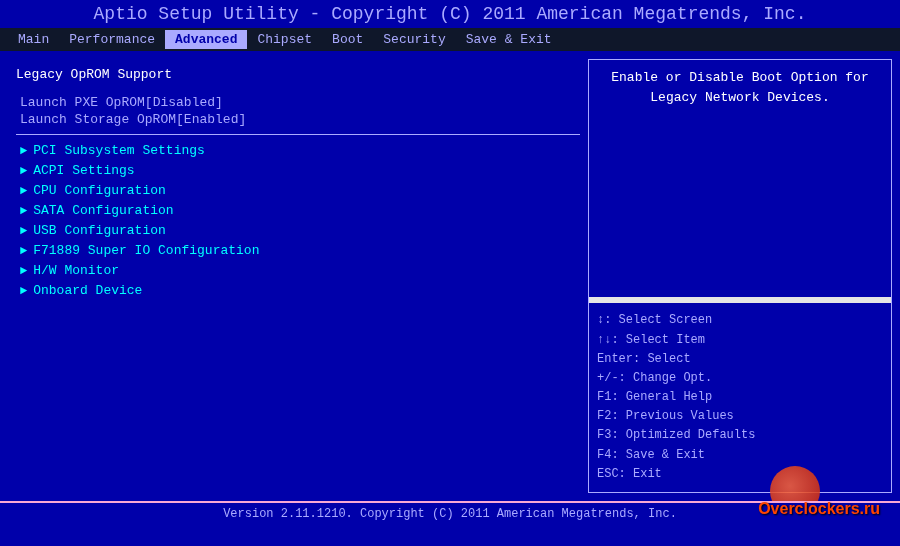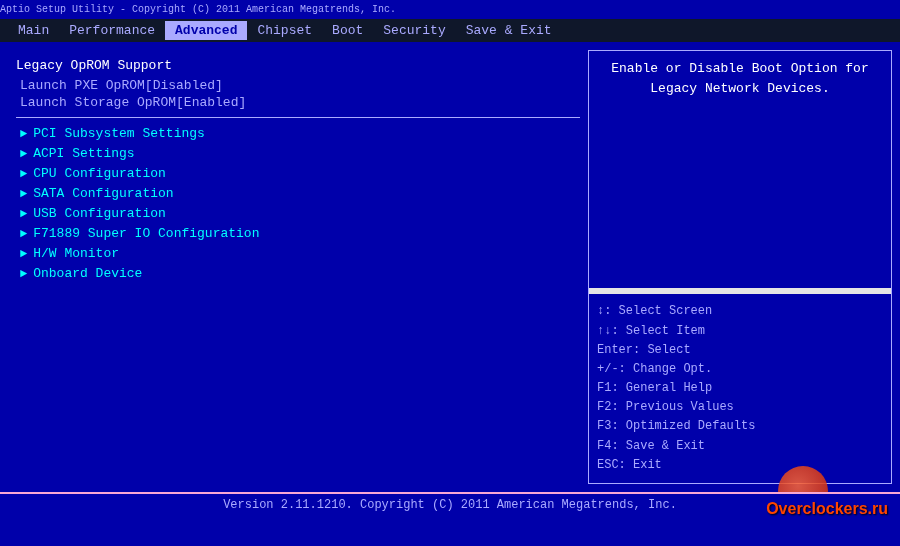--- a/index.html
+++ b/index.html
@@ -9,24 +9,24 @@
       background: #0000aa;
       font-family: 'Courier New', Courier, monospace;
       font-size: 14px;
       color: #aaaaff;
       overflow: hidden;
     }
 
     
     #title-bar {
       background: #0000aa;
-      text-align: left;
+      text-align: center;
       padding: 4px 0;
       color: #aaaaff;
-      font-size: 10px;
+      font-size: 18px;
     }
 
     
     #menu-bar {
       background: #0f172a;
       display: flex;
       gap: 0;
       padding: 2px 8px;
       border-bottom: none;
     }
@@ -53,21 +53,21 @@
     
     #left-panel {
       flex: 0 0 580px;
       padding: 4px 8px;
       color: #aaaaff;
     }
 
     .section-header {
       color: #ffffff;
       font-size: 13px;
-      margin-bottom: 4px;
+      margin-bottom: 12px;
       margin-top: 4px;
     }
 
     .setting-row {
       display: flex;
       justify-content: flex-start;
       padding: 1px 0;
       font-size: 13px;
       color: #aaaaff;
       padding-left: 4px;
@@ -125,21 +125,21 @@
       color: #aaaaff;
       font-size: 12px;
       height: 28px;
       position: relative;
     }
 
     
     #watermark {
       position: absolute;
       bottom: 28px;
-      right: 12px;
+      right: 20px;
       display: flex;
       align-items: center;
       pointer-events: none;
     }
     .wm-circle {
       width: 50px;
       height: 50px;
       border-radius: 50%;
       background: radial-gradient(circle at 40% 40%, #ff6633, #cc2200);
       position: absolute;

